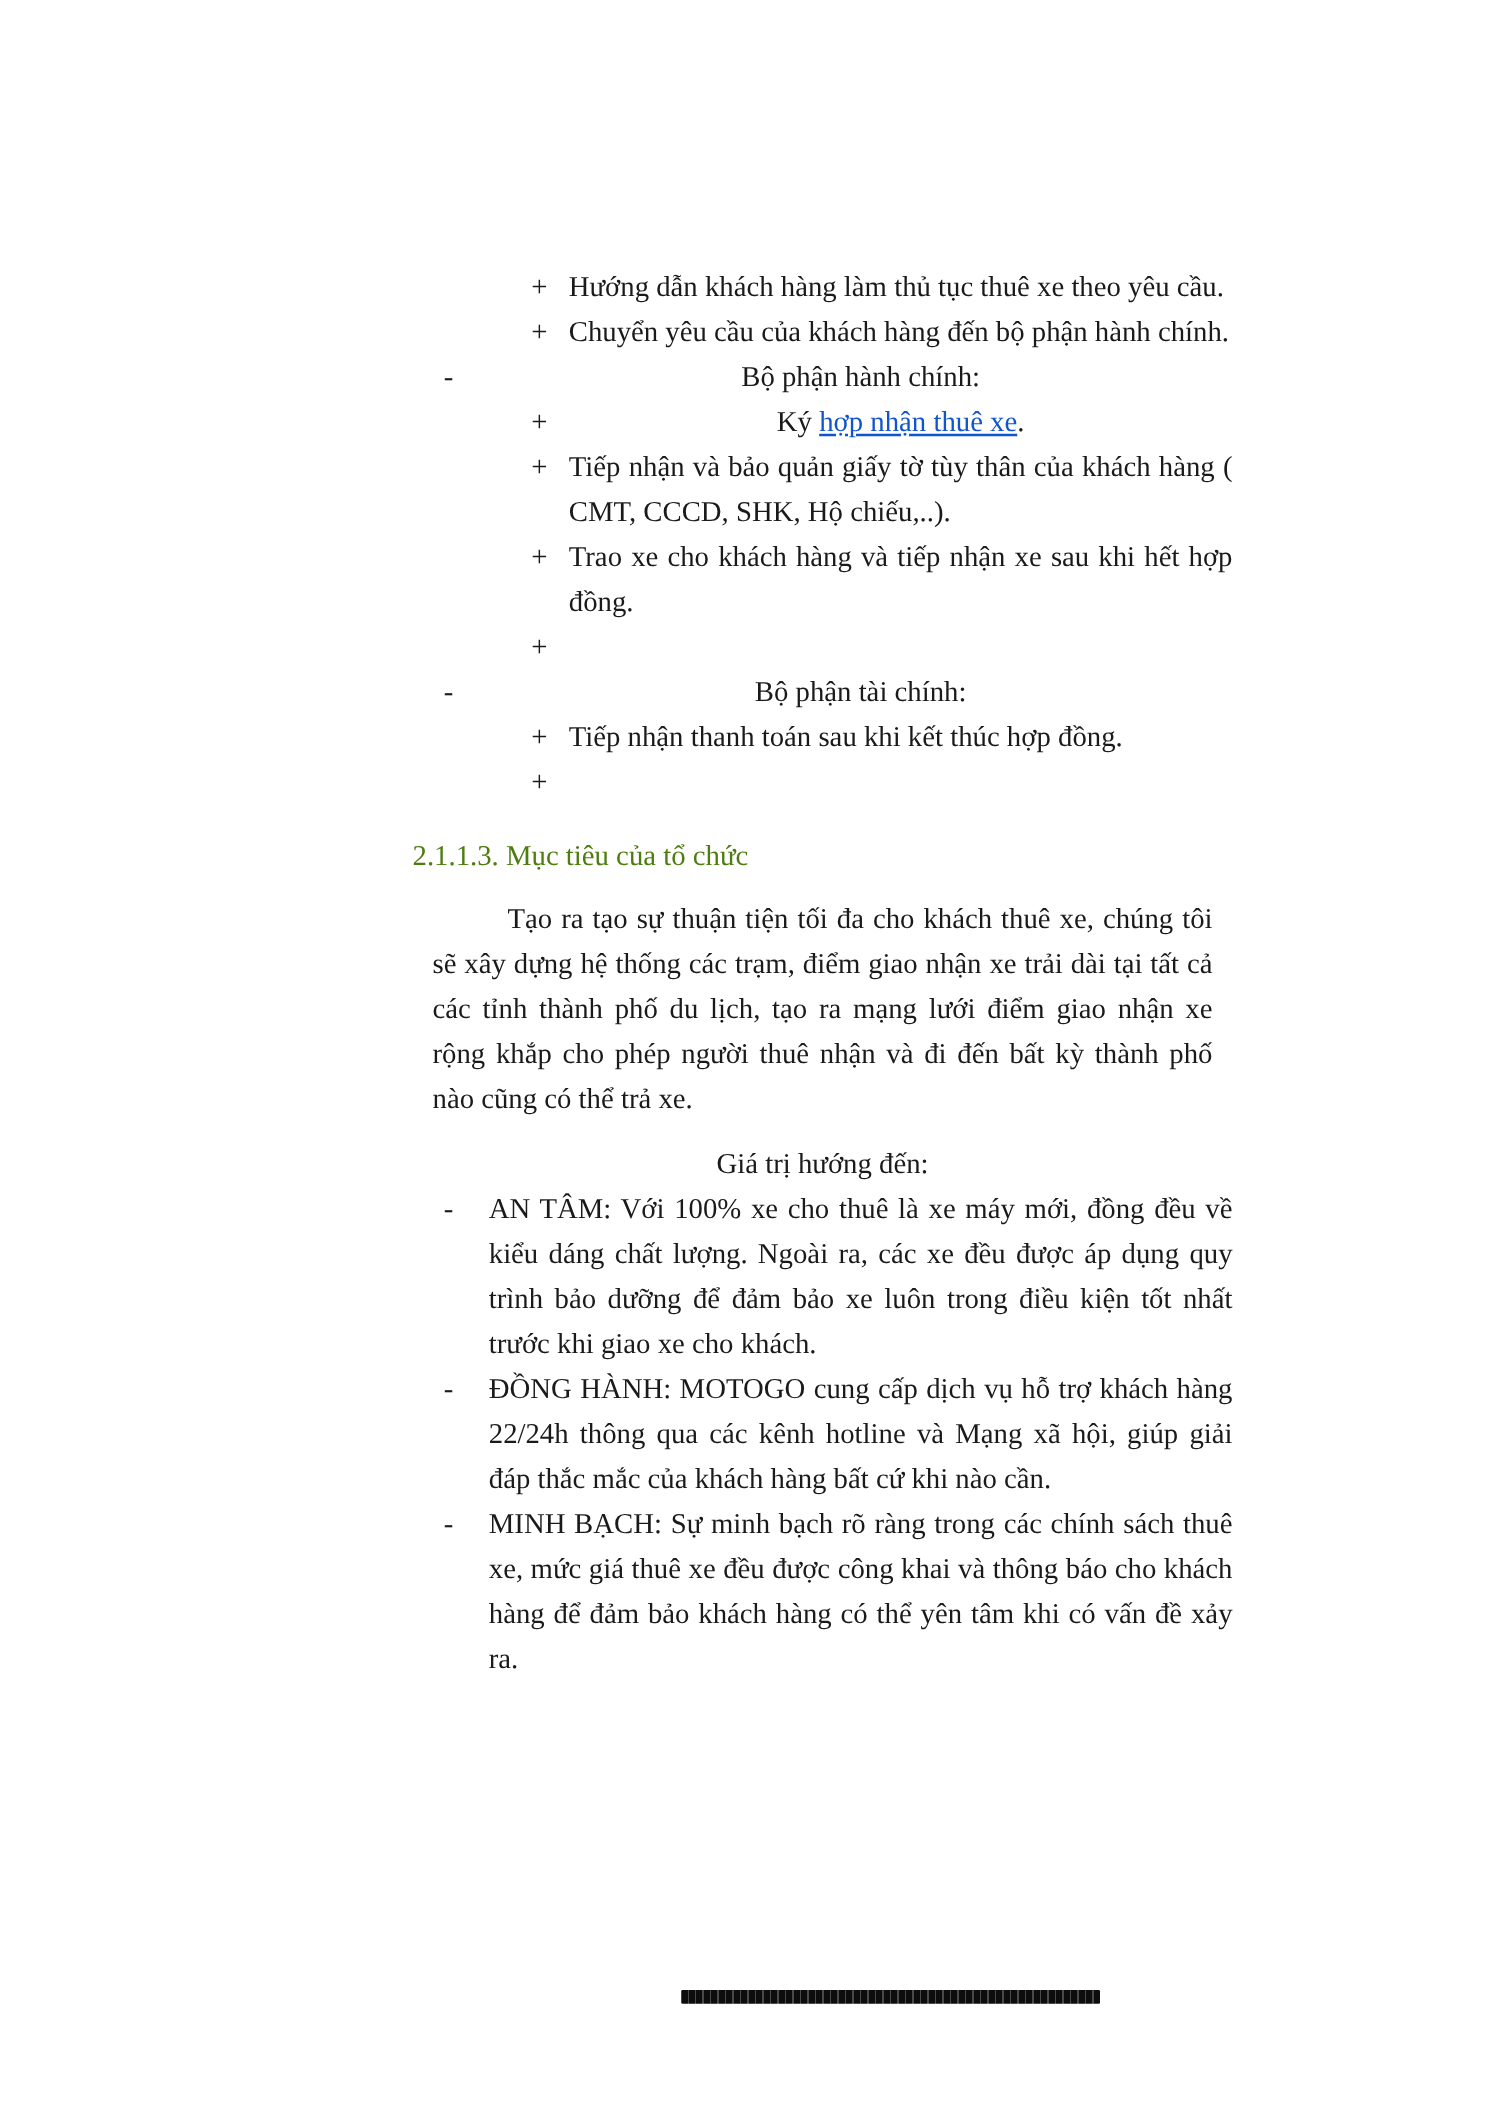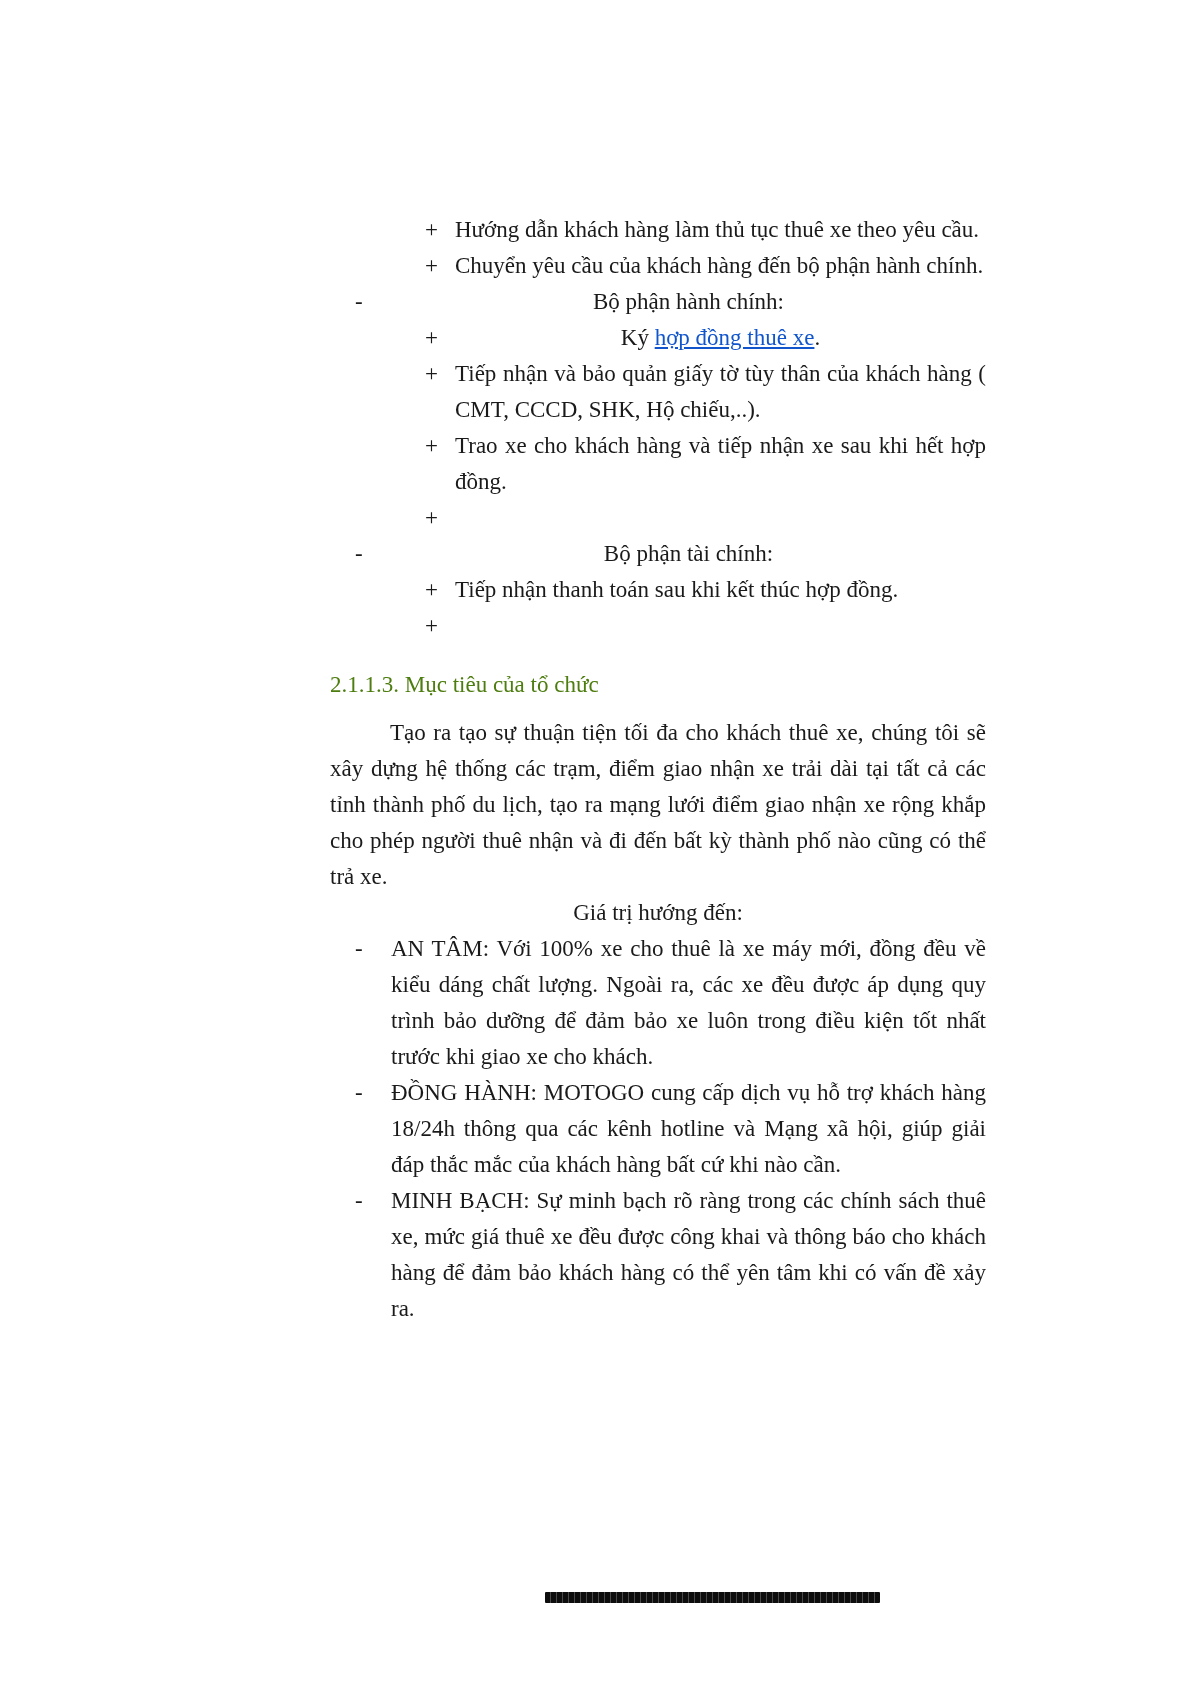--- a/index.html
+++ b/index.html
@@ -53,21 +53,21 @@
     cursor: pointer;
   }
   .section-heading {
     margin: 25px 0 14px 0;
     font-size: 23px;
     font-weight: normal;
     color: #4d7c0f;
     line-height: 32px;
   }
   .body-paragraph {
-    margin: 0;
+    margin: 16px;
     text-align: justify;
     text-indent: 60px;
     font-family: Liberation Serif, serif;
   }
   .plain-line {
     text-align: center;
   }
   .footer-artifact {
     position: absolute;
     left: 545px;
@@ -92,21 +92,21 @@
       <span class="marker">+</span>
       <div class="li-text">Chuyển yêu cầu của khách hàng đến bộ phận hành chính.</div>
     </div>
 
     <div class="li dash">
       <span class="marker">-</span>
       <div class="li-text plain-line">Bộ phận hành chính:</div>
     </div>
     <div class="li plus">
       <span class="marker">+</span>
-      <div class="li-text plain-line"><span>Ký </span><a class="doc-link">hợp đồng thuê xe</a><span>.</span></div>
+      <div class="li-text plain-line"><span>Ký </span><a class="doc-link">hợp nhận thuê xe</a><span>.</span></div>
     </div>
     <div class="li plus">
       <span class="marker">+</span>
       <div class="li-text">Tiếp nhận và bảo quản giấy tờ tùy thân của khách hàng ( CMT, CCCD, SHK, Hộ chiếu,..).</div>
     </div>
     <div class="li plus">
       <span class="marker">+</span>
       <div class="li-text">Trao xe cho khách hàng và tiếp nhận xe sau khi hết hợp đồng.</div>
     </div>
     <div class="li plus">
@@ -130,21 +130,21 @@
     <p class="body-paragraph">Tạo ra tạo sự thuận tiện tối đa cho khách thuê xe, chúng tôi sẽ xây dựng hệ thống các trạm, điểm giao nhận xe trải dài tại tất cả các tỉnh thành phố du lịch, tạo ra mạng lưới điểm giao nhận xe rộng khắp cho phép người thuê nhận và đi đến bất kỳ thành phố nào cũng có thể trả xe.</p>
 
     <div class="plain-line">Giá trị hướng đến:</div>
 
     <div class="li dash">
       <span class="marker">-</span>
       <div class="li-text">AN TÂM: Với 100% xe cho thuê là xe máy mới, đồng đều về kiểu dáng chất lượng. Ngoài ra, các xe đều được áp dụng quy trình bảo dưỡng để đảm bảo xe luôn trong điều kiện tốt nhất trước khi giao xe cho khách.</div>
     </div>
     <div class="li dash">
       <span class="marker">-</span>
-      <div class="li-text">ĐỒNG HÀNH: MOTOGO cung cấp dịch vụ hỗ trợ khách hàng 18/24h thông qua các kênh hotline và Mạng xã hội, giúp giải đáp thắc mắc của khách hàng bất cứ khi nào cần.</div>
+      <div class="li-text">ĐỒNG HÀNH: MOTOGO cung cấp dịch vụ hỗ trợ khách hàng 22/24h thông qua các kênh hotline và Mạng xã hội, giúp giải đáp thắc mắc của khách hàng bất cứ khi nào cần.</div>
     </div>
     <div class="li dash">
       <span class="marker">-</span>
       <div class="li-text">MINH BẠCH: Sự minh bạch rõ ràng trong các chính sách thuê xe, mức giá thuê xe đều được công khai và thông báo cho khách hàng để đảm bảo khách hàng có thể yên tâm khi có vấn đề xảy ra.</div>
     </div>
 
   </div>
 
   <div class="footer-artifact"></div>
 </div>

